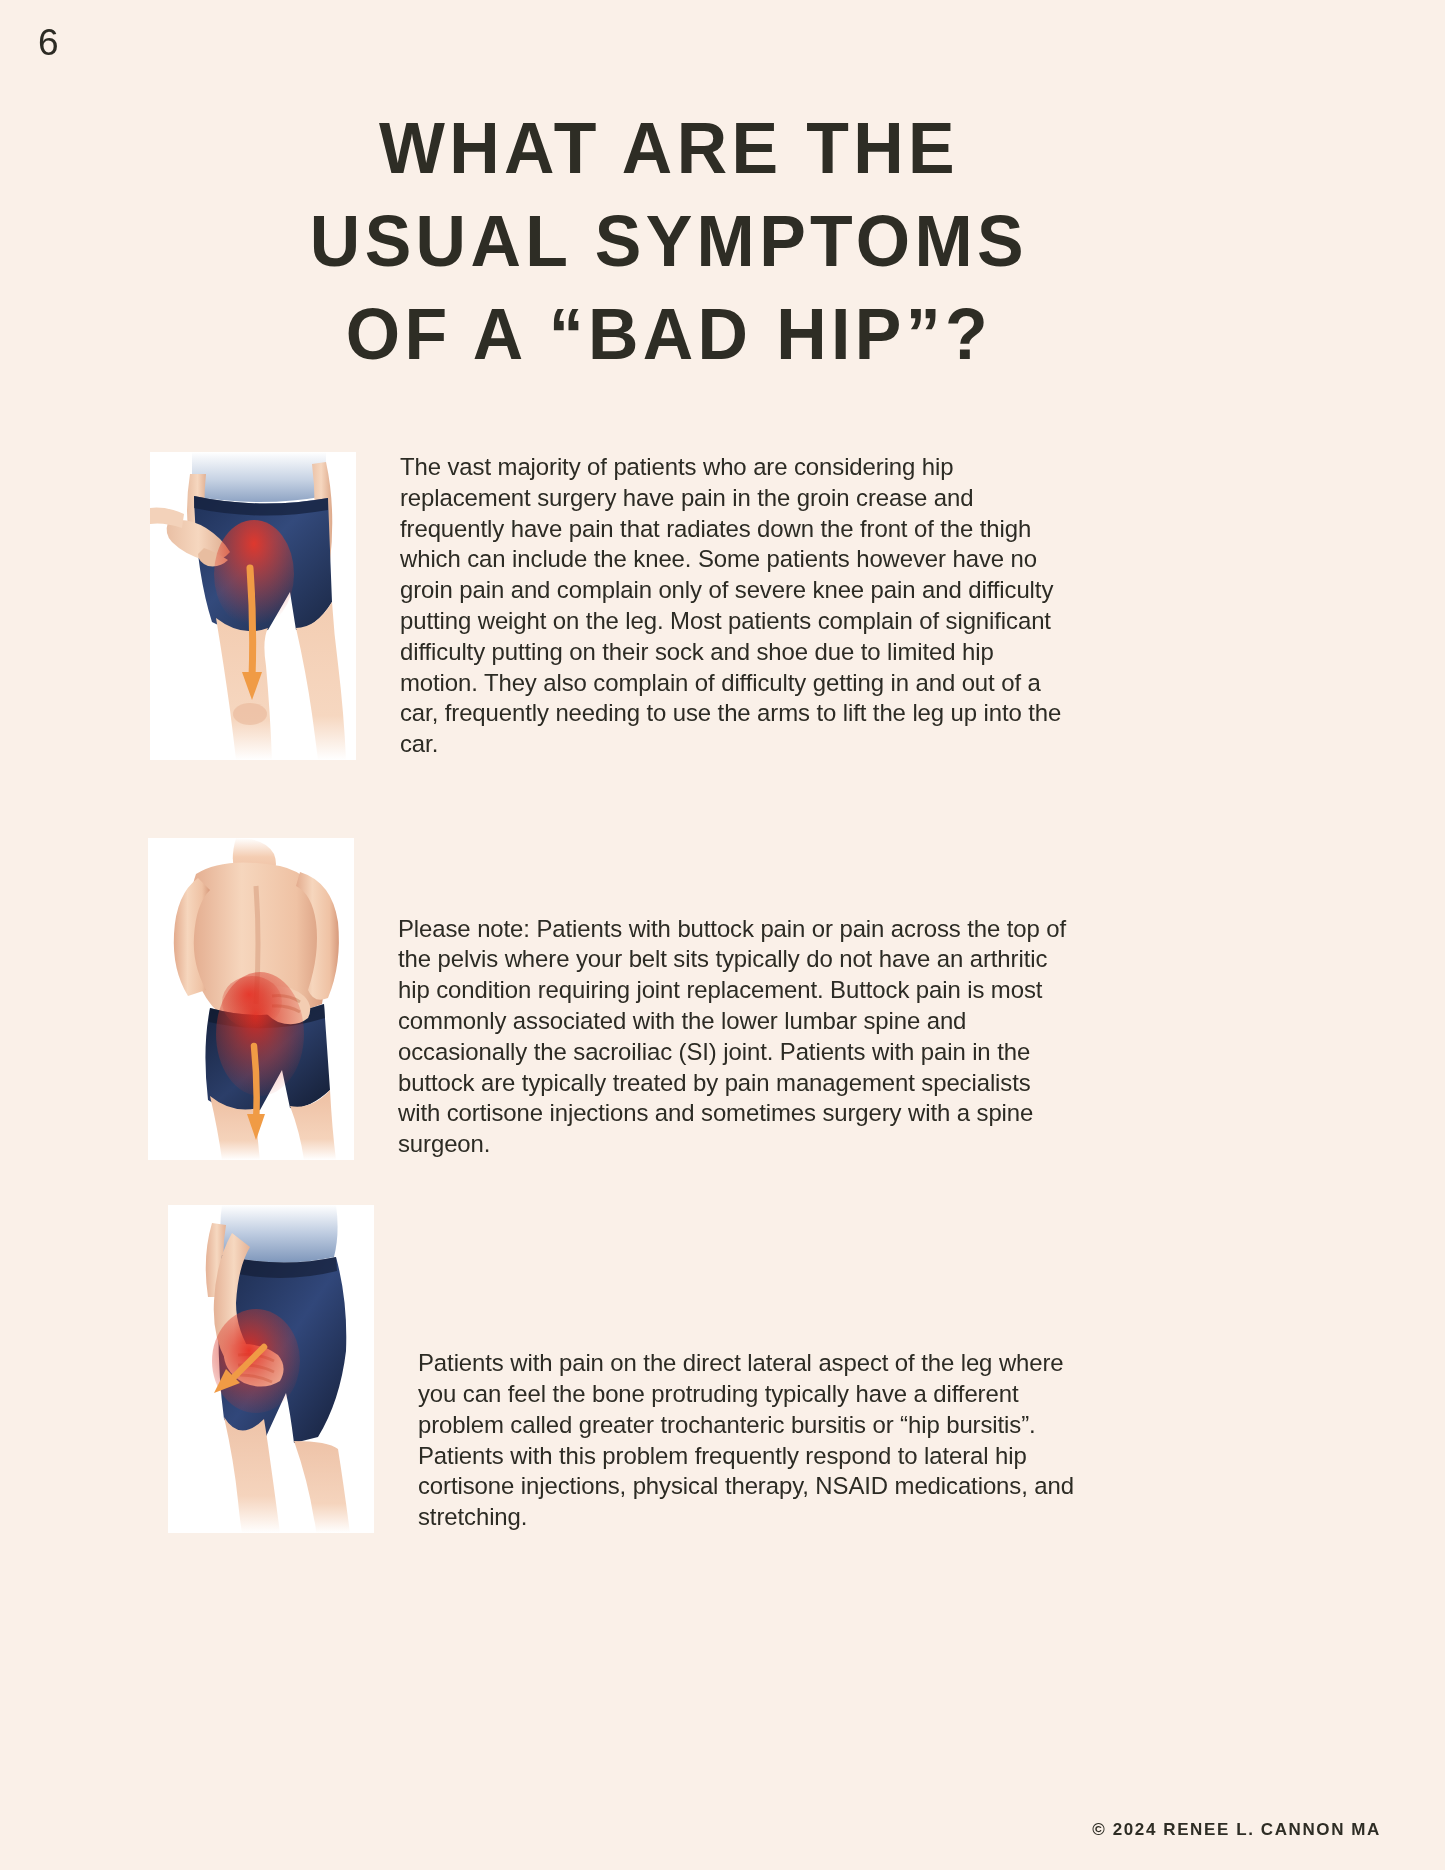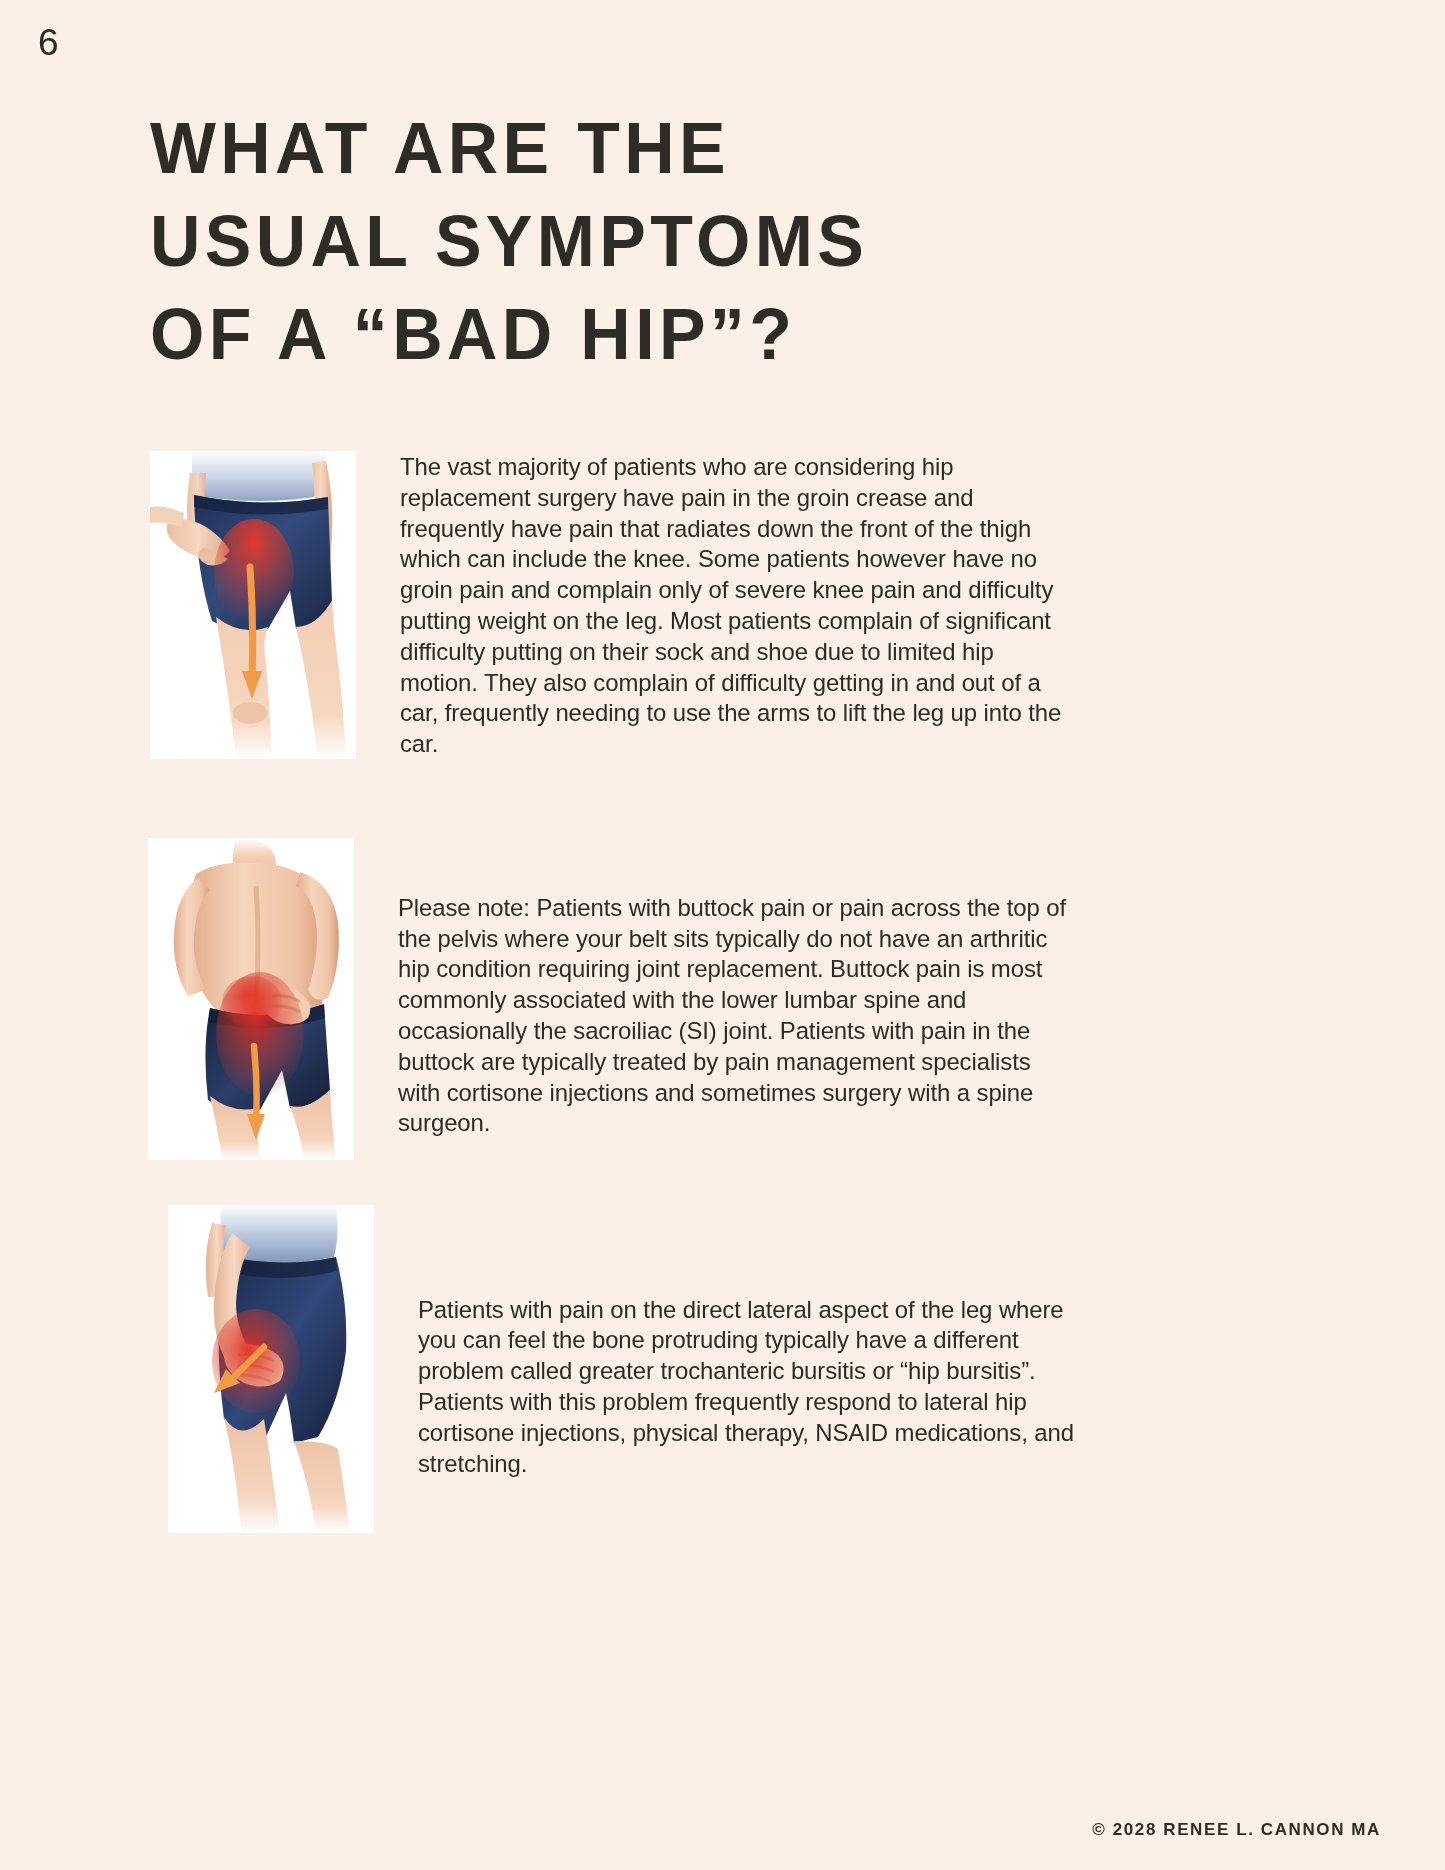--- a/index.html
+++ b/index.html
@@ -30,38 +30,39 @@
     font-weight: 400;
     letter-spacing: 0px;
   }
 
   
   .title-block {
     position: absolute;
     left: 150px;
     top: 102px;
     width: 1070px;
+    text-align: center;
   }
   .title-line {
     font-family: "Liberation Sans Narrow", "Liberation Sans", sans-serif;
     font-weight: bold;
     font-size: 72px;
     line-height: 93px;
     letter-spacing: 4.5px;
     color: #2e2d25;
     white-space: nowrap;
     transform: scaleX(0.97);
     transform-origin: left center;
   }
 
   
   .row {
     position: absolute;
     display: flex;
-    align-items: center;
+    align-items: flex-end;
   }
   .row1 { left: 150px; top: 450px; }
   .row2 { left: 148px; top: 838px; }
   .row3 { left: 168px; top: 1205px; }
 
   .figure {
     position: relative;
     width: 206px;
     height: 308px;
     background: #ffffff;
@@ -299,15 +300,15 @@
 
         <path d="M96 142 Q78 160 62 176" stroke="#f09b45" stroke-width="6.5" fill="none" stroke-linecap="round"></path>
         <path d="M46 188 L58 164 L72 178 Z" fill="#f09b45"></path>
       </svg>
     </div>
     <div class="body-col">
       <p class="body-text pad-3">Patients with pain on the direct lateral aspect of the leg where you can feel the bone protruding typically have a different problem called greater trochanteric bursitis or “hip bursitis”.  Patients with this problem frequently respond to lateral hip cortisone injections, physical therapy, NSAID medications, and stretching.</p>
     </div>
   </div>
 
-  <div class="footer">© 2028 RENEE L. CANNON MA</div>
+  <div class="footer">© 2024 RENEE L. CANNON MA</div>
 
 </div>
 
 </body></html>

